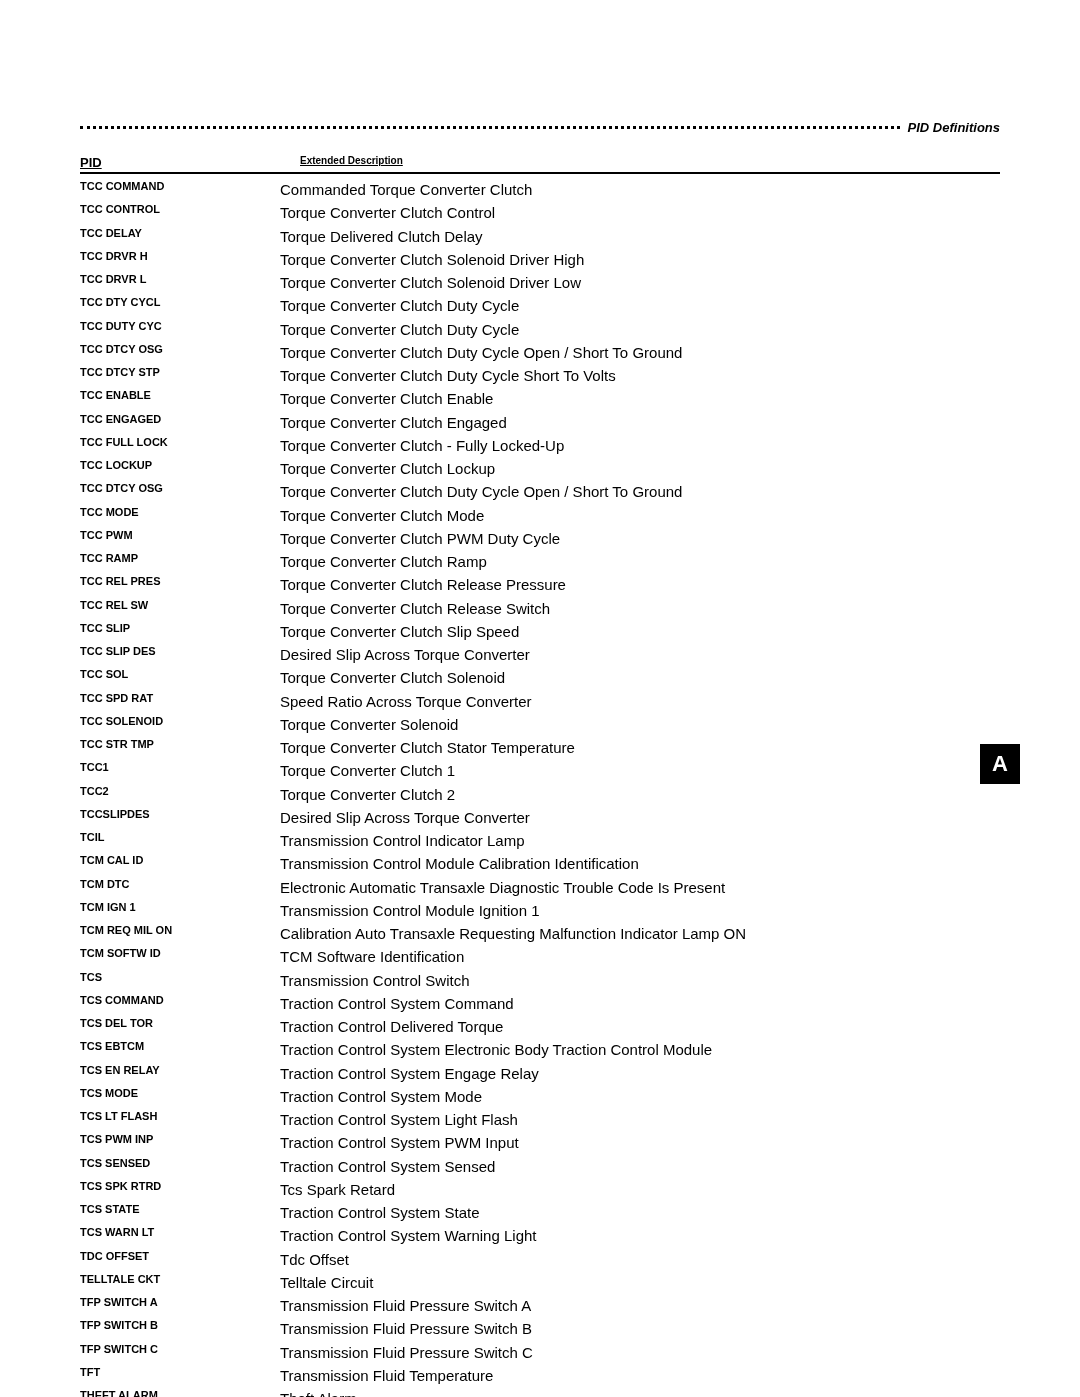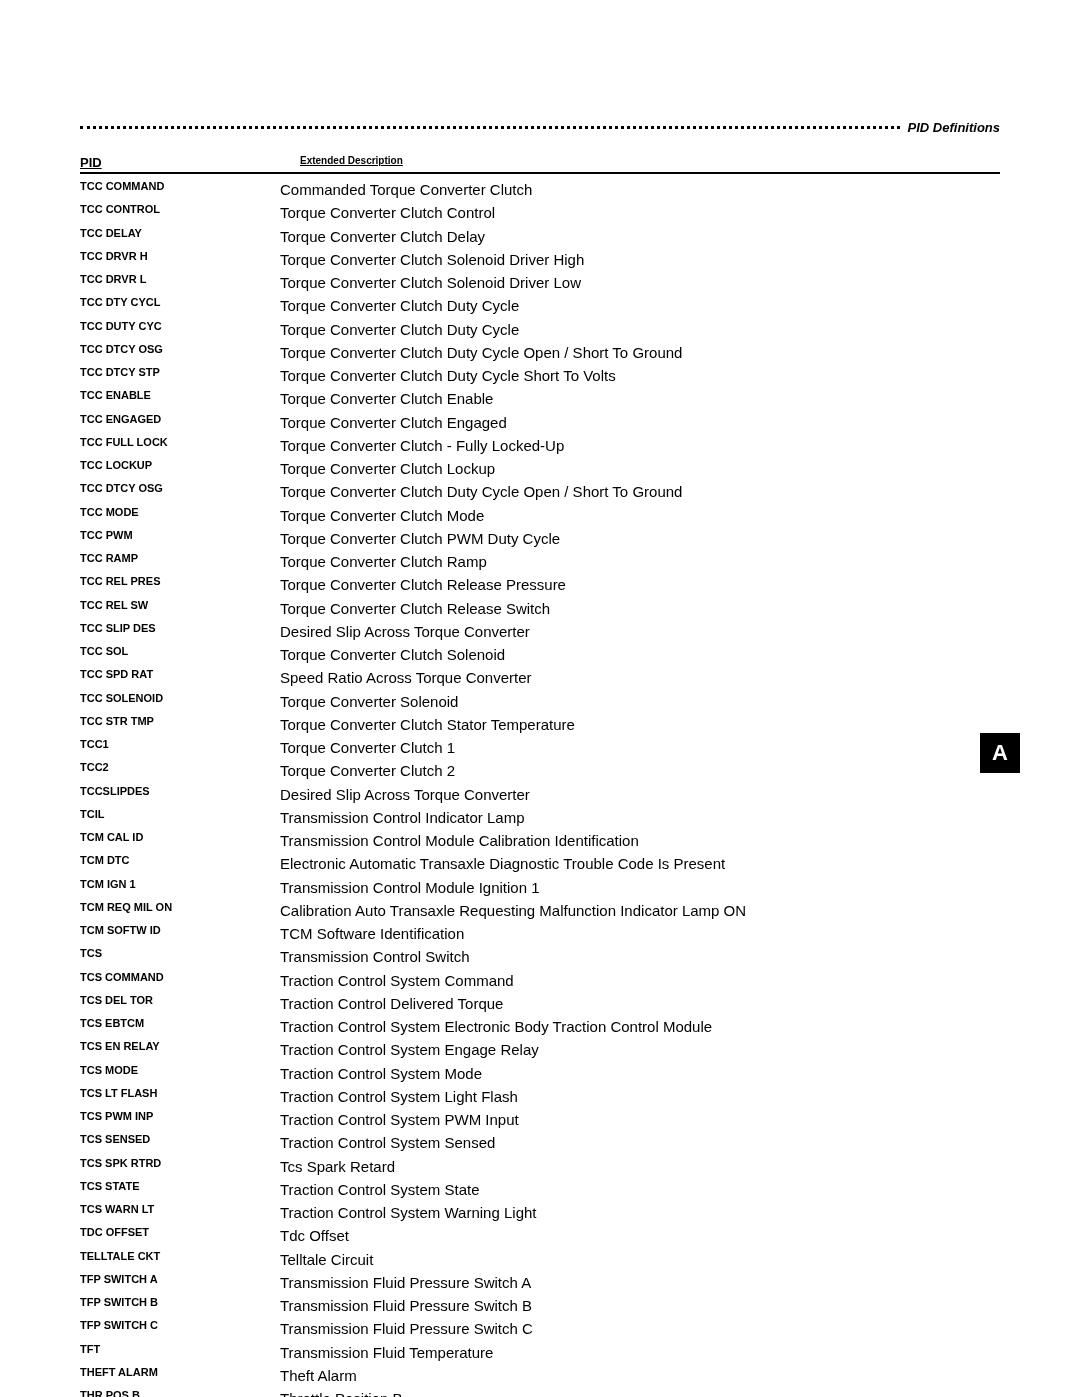--- a/index.html
+++ b/index.html
@@ -100,21 +100,21 @@
   <div class="table-row">
         <div class="cell-pid">TCC COMMAND</div>
         <div class="cell-desc">Commanded Torque Converter Clutch</div>
       </div>
       <div class="table-row">
         <div class="cell-pid">TCC CONTROL</div>
         <div class="cell-desc">Torque Converter Clutch Control</div>
       </div>
       <div class="table-row">
         <div class="cell-pid">TCC DELAY</div>
-        <div class="cell-desc">Torque Converter Clutch Delay</div>
+        <div class="cell-desc">Torque Delivered Clutch Delay</div>
       </div>
       <div class="table-row">
         <div class="cell-pid">TCC DRVR H</div>
         <div class="cell-desc">Torque Converter Clutch Solenoid Driver High</div>
       </div>
       <div class="table-row">
         <div class="cell-pid">TCC DRVR L</div>
         <div class="cell-desc">Torque Converter Clutch Solenoid Driver Low</div>
       </div>
       <div class="table-row">
@@ -165,20 +165,24 @@
         <div class="cell-pid">TCC RAMP</div>
         <div class="cell-desc">Torque Converter Clutch Ramp</div>
       </div>
       <div class="table-row">
         <div class="cell-pid">TCC REL PRES</div>
         <div class="cell-desc">Torque Converter Clutch Release Pressure</div>
       </div>
       <div class="table-row">
         <div class="cell-pid">TCC REL SW</div>
         <div class="cell-desc">Torque Converter Clutch Release Switch</div>
+      </div>
+      <div class="table-row">
+        <div class="cell-pid">TCC SLIP</div>
+        <div class="cell-desc">Torque Converter Clutch Slip Speed</div>
       </div>
       <div class="table-row">
         <div class="cell-pid">TCC SLIP DES</div>
         <div class="cell-desc">Desired Slip Across Torque Converter</div>
       </div>
       <div class="table-row">
         <div class="cell-pid">TCC SOL</div>
         <div class="cell-desc">Torque Converter Clutch Solenoid</div>
       </div>
       <div class="table-row">

